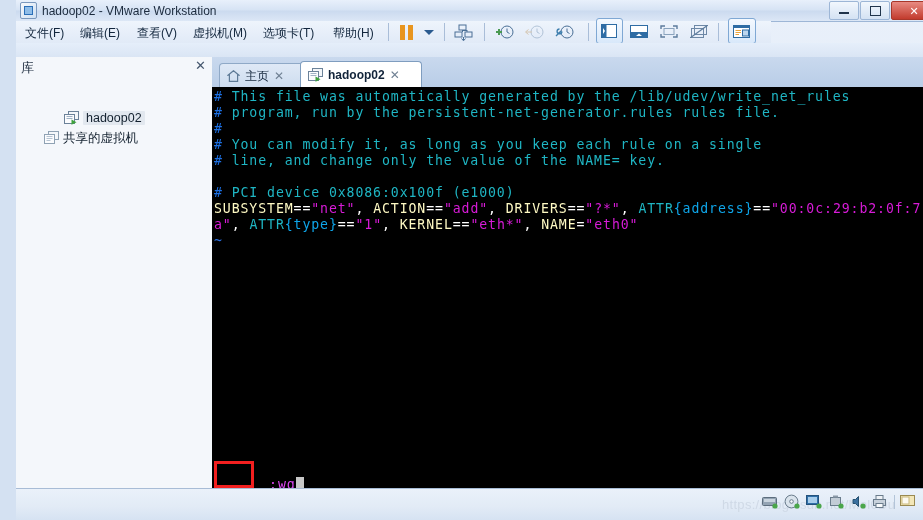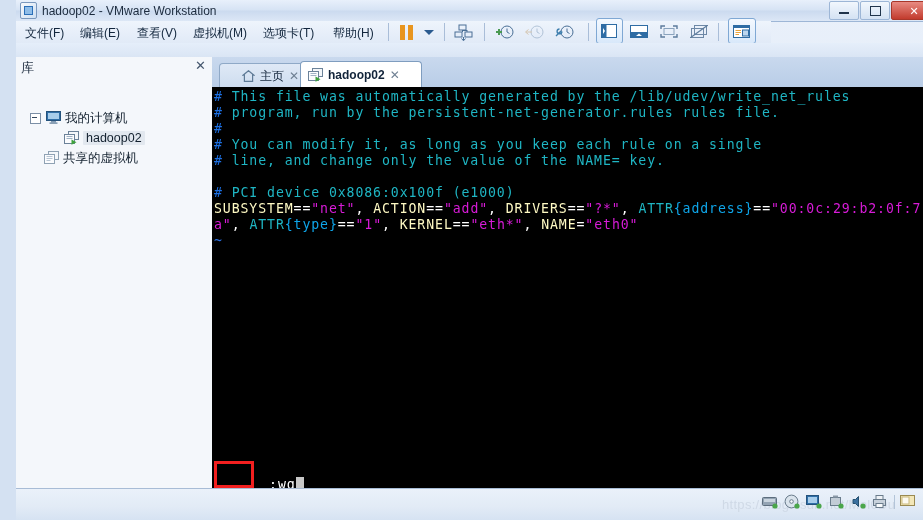--- a/index.html
+++ b/index.html
@@ -87,21 +87,21 @@
     font-size:13.2px;line-height:16px;letter-spacing:0.9px;white-space:pre;}
   .ln{height:16px;text-decoration:underline;}
   .c-hash{color:#1d6fe0;}
   .c-comment{color:#1fb6c4;}
   .c-key{color:#fef9c3;}
   .c-op{color:#ffffff;}
   .c-str{color:#d81bd8;}
   .c-attr{color:#1fb6c4;}
   .c-brace{color:#0ea5e9;}
   .c-tilde{color:#2b6fe0;}
-  .c-white{color:#ffffff;}
+  .c-white{color:#d946ef;}
   .cursor-blk{display:inline-block;width:8px;height:14px;background:#c8c8c8;
     vertical-align:-2px;}
 
   .redbox{position:absolute;left:198px;top:461px;width:40px;height:27px;
     border:3px solid #f21f1f;box-sizing:border-box;}
 
   
   .statusbar{position:absolute;left:0;top:488px;width:923px;height:32px;
     background:linear-gradient(to bottom,#eaf1fa 0%,#e2ebf6 55%,#d5e2f2 100%);
     border-top:1px solid #a8bcd6;}
@@ -223,30 +223,20 @@
 
   <div class="library">
     <div class="lib-head">
       <span class="lib-title">库</span>
       <span class="lib-close">✕</span>
     </div>
 
 
     <div class="tree">
 
-      <div class="trow">
-        <span class="texp"></span>
-        <svg class="mon-ico" style="left:30px;top:3px" viewBox="0 0 15 13">
-          <rect x="0.5" y="0.5" width="14" height="9" fill="#2f6fa8" stroke="#24527c"></rect>
-          <rect x="2" y="2" width="11" height="6" fill="#a7cdeb"></rect>
-          <path d="M5 10 L5 11.5 L10 11.5 L10 10" fill="#7f99b2"></path>
-          <rect x="3.5" y="11.5" width="8" height="1.2" fill="#5d7b97"></rect>
-        </svg>
-        <span class="tlabel" style="margin-left:49px">我的计算机</span>
-      </div>
 
 
       <div class="trow">
         <svg class="vm-ico" style="left:48px;top:3px" viewBox="0 0 15 14">
           <rect x="4.5" y="0.5" width="10" height="8" fill="#f4f7fa" stroke="#6b8299"></rect>
           <rect x="0.5" y="3.5" width="10" height="9" fill="#fbfcfe" stroke="#6b8299"></rect>
           <path d="M2.5 5.5 L8.5 5.5 M2.5 7.5 L8.5 7.5" stroke="#9fb2c4"></path>
           <path d="M7.5 8.5 L12.5 11.2 L7.5 13.8 Z" fill="#3ea13e"></path>
         </svg>
         <span class="tlabel sel" style="margin-left:67px">hadoop02</span>
@@ -257,21 +247,21 @@
           <rect x="4.5" y="0.5" width="10" height="8" fill="#f4f7fa" stroke="#8fa2b4"></rect>
           <rect x="0.5" y="3.5" width="10" height="9" fill="#fbfcfe" stroke="#8fa2b4"></rect>
           <path d="M2.5 5.5 L8.5 5.5 M2.5 7.5 L8.5 7.5 M2.5 9.5 L6.5 9.5" stroke="#b6c4d2"></path>
         </svg>
         <span class="tlabel" style="margin-left:47px">共享的虚拟机</span>
       </div>
     </div>
   </div>
 
   <div class="tabstrip">
-    <div class="tab inactive" style="left:7px;width:72px;justify-content:flex-end;">
+    <div class="tab inactive" style="left:7px;width:72px;">
       <svg width="13" height="12" viewBox="0 0 13 12">
         <path d="M6.5 0.7 L12 5.2 L10.6 5.2 L10.6 11.3 L2.4 11.3 L2.4 5.2 L1 5.2 Z" fill="none" stroke="#5f7b97" stroke-width="1.2"></path>
       </svg>
       <span class="tab-lbl">主页</span>
       <span class="tab-x">✕</span>
     </div>
     <div class="tab active" style="left:88px;width:106px;">
       <svg width="15" height="14" viewBox="0 0 15 14">
         <rect x="4.5" y="0.5" width="10" height="8" fill="#f4f7fa" stroke="#6b8299"></rect>
         <rect x="0.5" y="3.5" width="10" height="9" fill="#fbfcfe" stroke="#6b8299"></rect>

